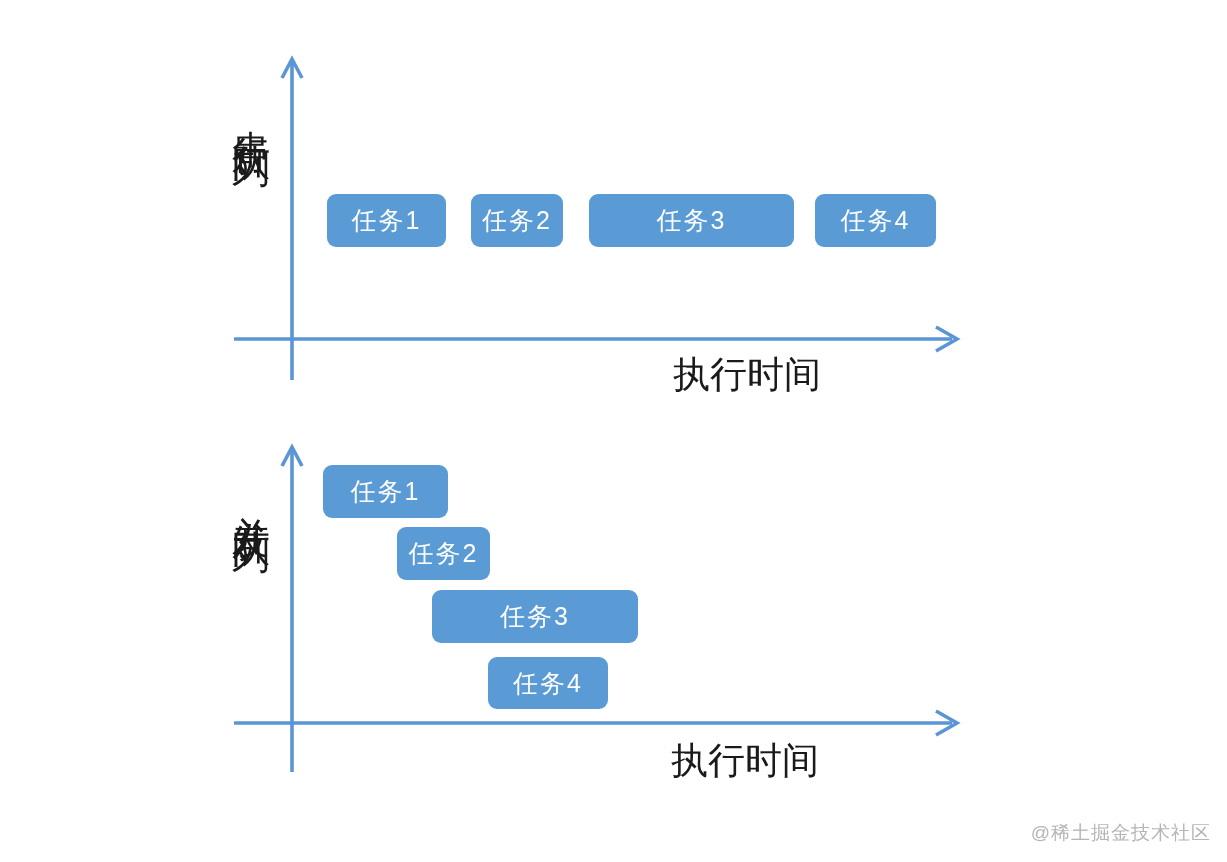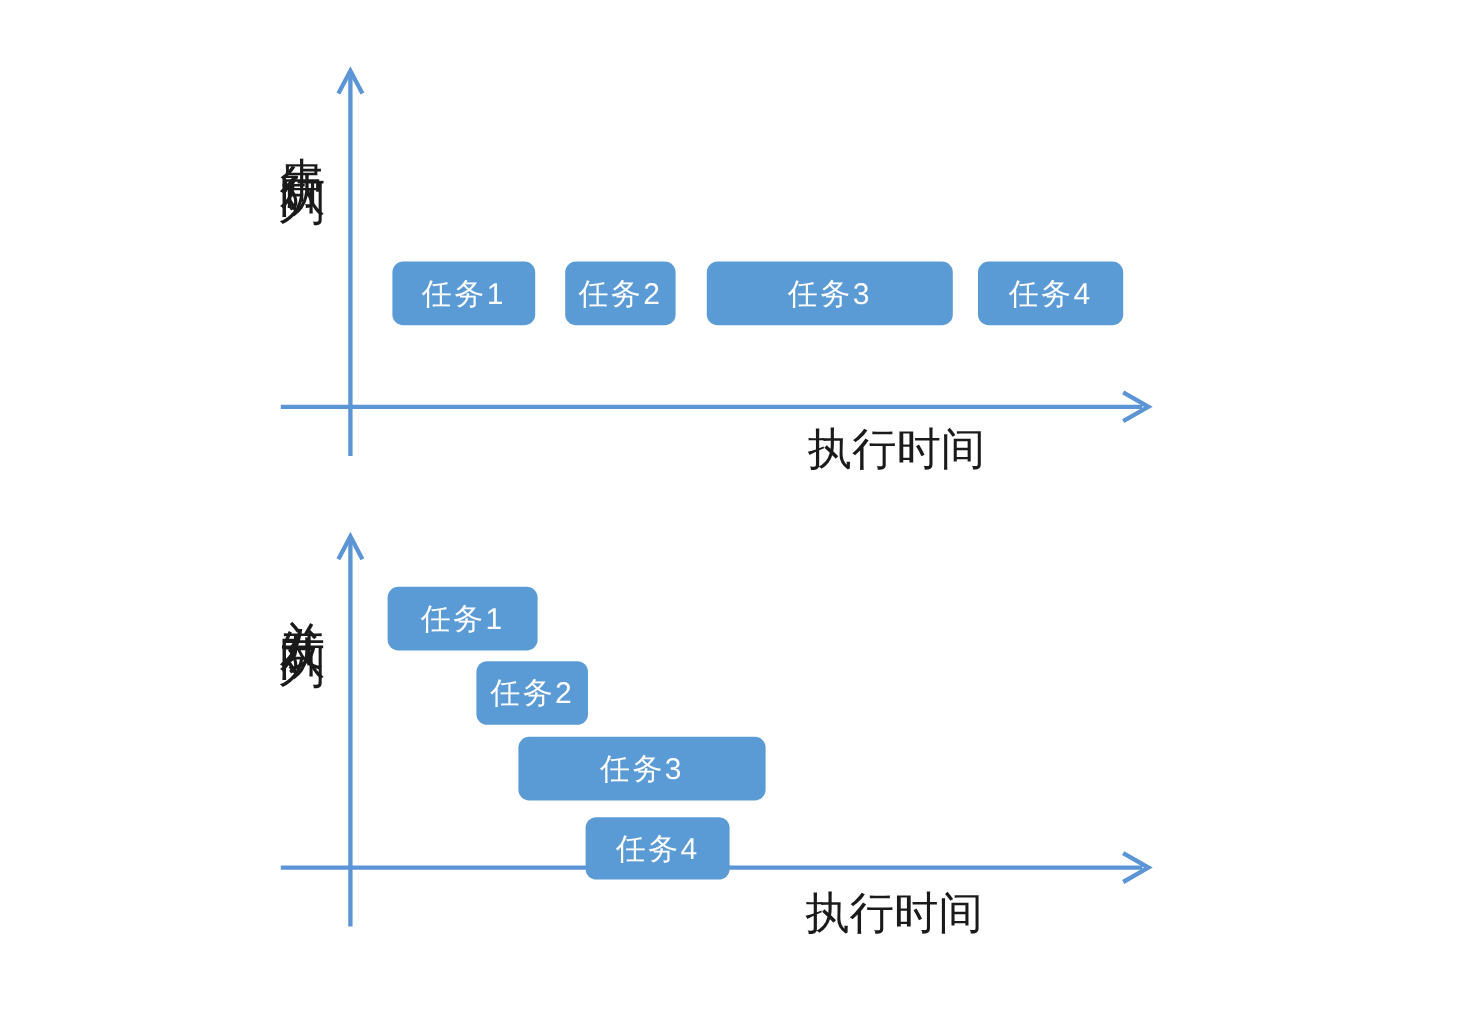--- a/index.html
+++ b/index.html
@@ -51,21 +51,20 @@
   .task {
     position: absolute;
     background: var(--task-fill, #5b9bd5);
     color: var(--task-text, #fdfdfd);
     border-radius: 9px;
     display: flex;
     align-items: center;
     justify-content: center;
     font-size: 25px;
     letter-spacing: 2px;
-    margin-top: 24px;
   }
   .watermark {
     position: absolute;
     right: 16px;
     bottom: 16px;
     font-size: 19px;
     color: var(--watermark, #b5b5b5);
     letter-spacing: 1px;
   }
 </style>
@@ -94,20 +93,21 @@
   </svg>
 
   <div class="queue-label serial">串行队列</div>
 
   <div class="axis-label serial">执行时间</div>
 
   <div class="queue-label concurrent">并发队列</div>
 
   <div class="axis-label concurrent">执行时间</div>
 
+  <div class="watermark">@稀土掘金技术社区</div>
 <div class="task" style="left: 327px; top: 194px; width: 119px; height: 53px;">任务1</div>
     <div class="task" style="left: 471px; top: 194px; width: 92px; height: 53px;">任务2</div>
     <div class="task" style="left: 589px; top: 194px; width: 205px; height: 53px;">任务3</div>
     <div class="task" style="left: 815px; top: 194px; width: 121px; height: 53px;">任务4</div>
     <div class="task" style="left: 323px; top: 465px; width: 125px; height: 53px;">任务1</div>
     <div class="task" style="left: 397px; top: 527px; width: 93px; height: 53px;">任务2</div>
     <div class="task" style="left: 432px; top: 590px; width: 206px; height: 53px;">任务3</div>
     <div class="task" style="left: 488px; top: 657px; width: 120px; height: 52px;">任务4</div>
   </div>
 

